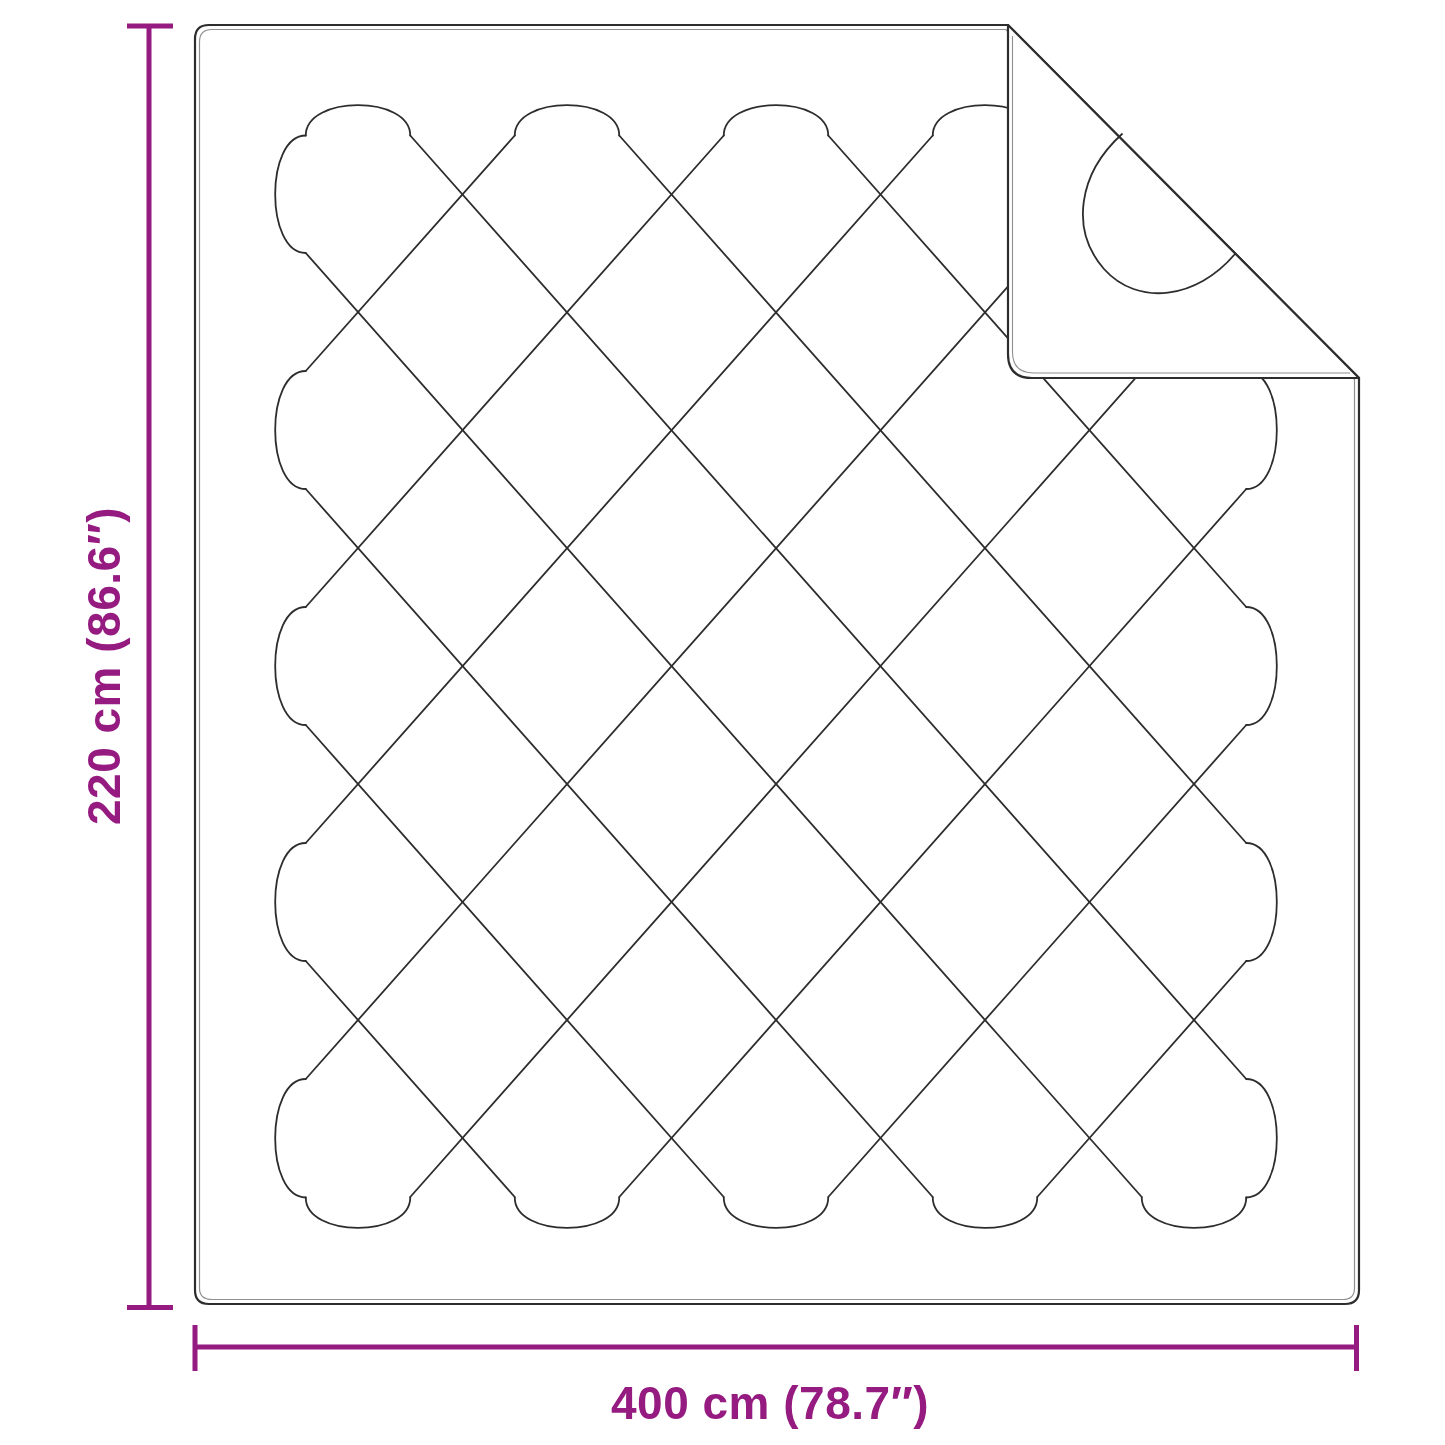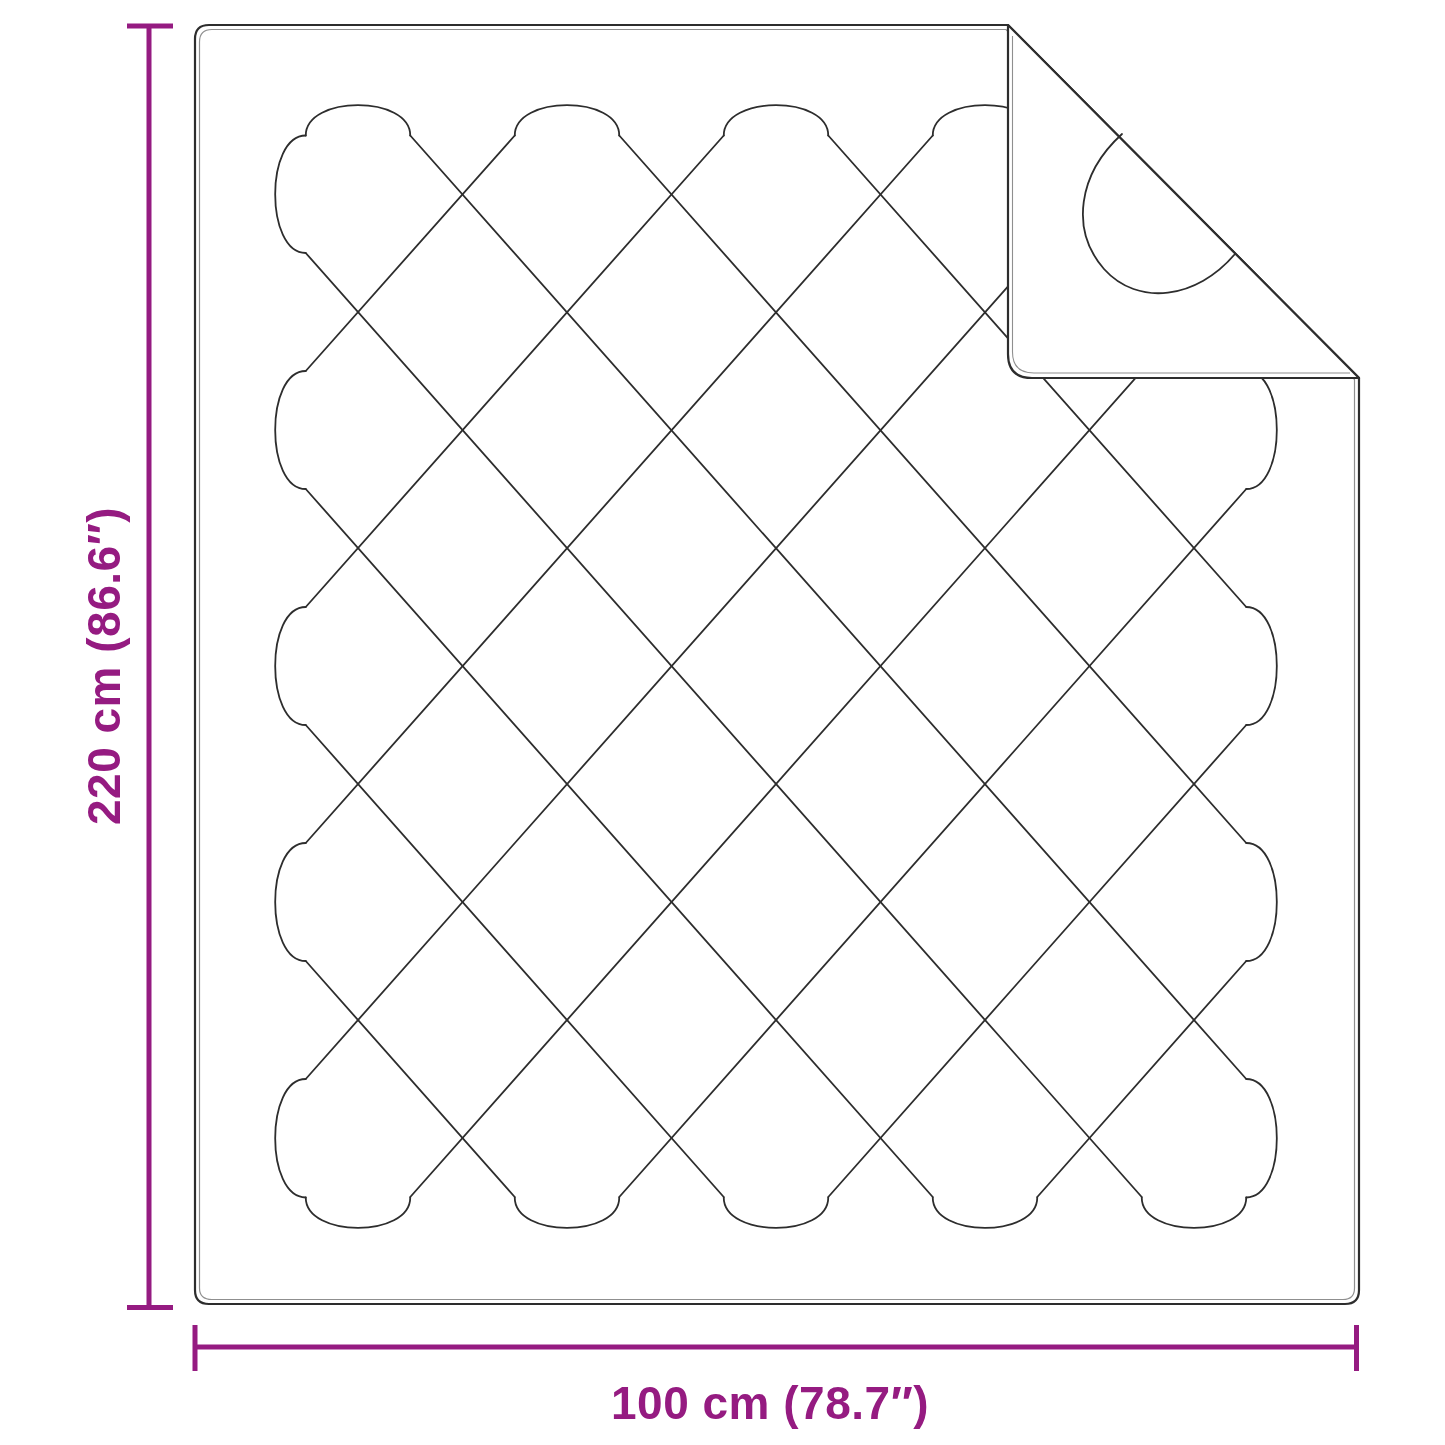--- a/index.html
+++ b/index.html
@@ -109,15 +109,15 @@
 
     <g>
       <rect x="195" y="1344.5" width="1164" height="5" fill="#951b81"></rect>
       <rect x="192.5" y="1325" width="5" height="46" fill="#951b81"></rect>
       <rect x="1354" y="1325" width="5" height="46" fill="#951b81"></rect>
     </g>
   </svg>
 
   <div class="dim-label vertical">220 cm (86.6″)</div>
 
-  <div class="dim-label horizontal">100 cm (78.7″)</div>
+  <div class="dim-label horizontal">400 cm (78.7″)</div>
 
 </div>
 
 </body></html>

